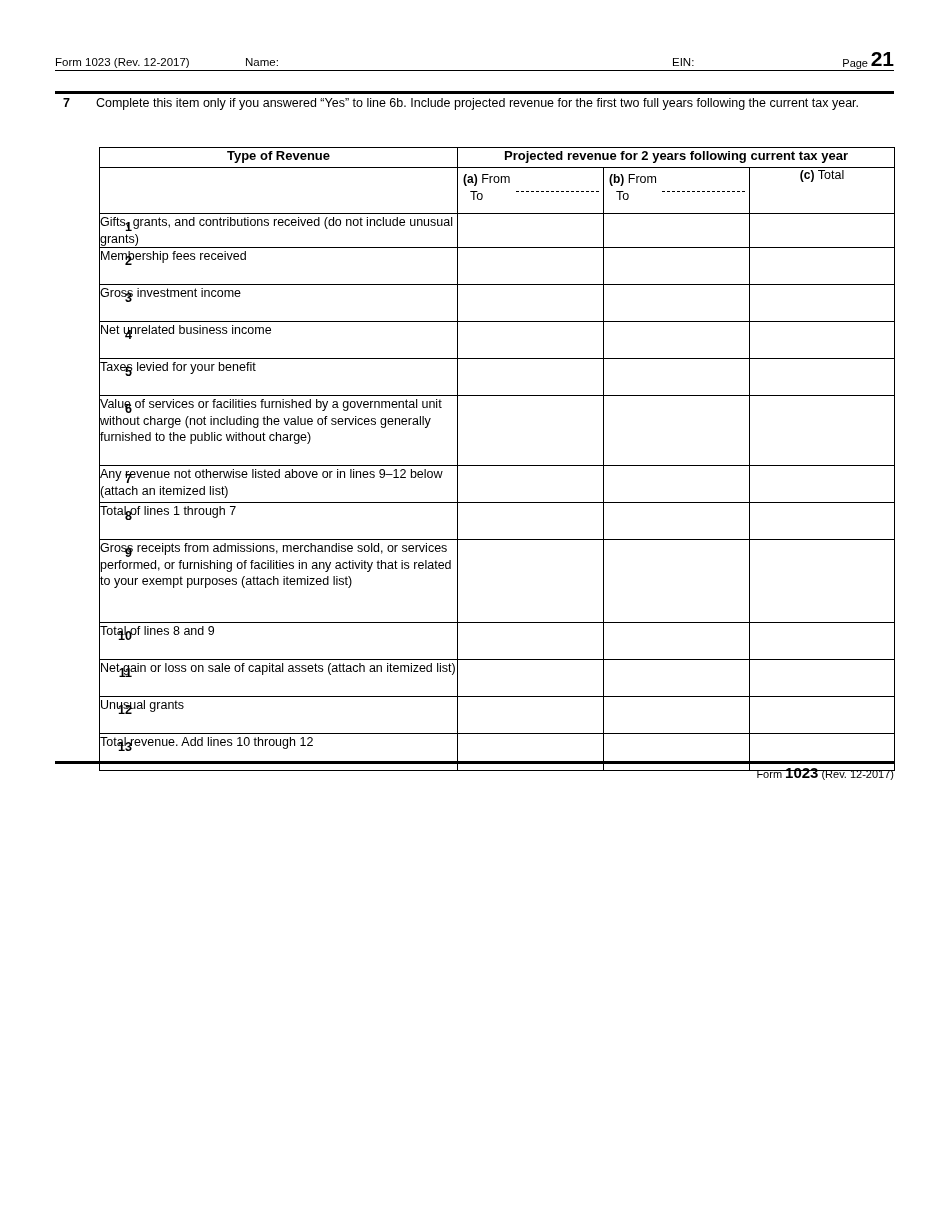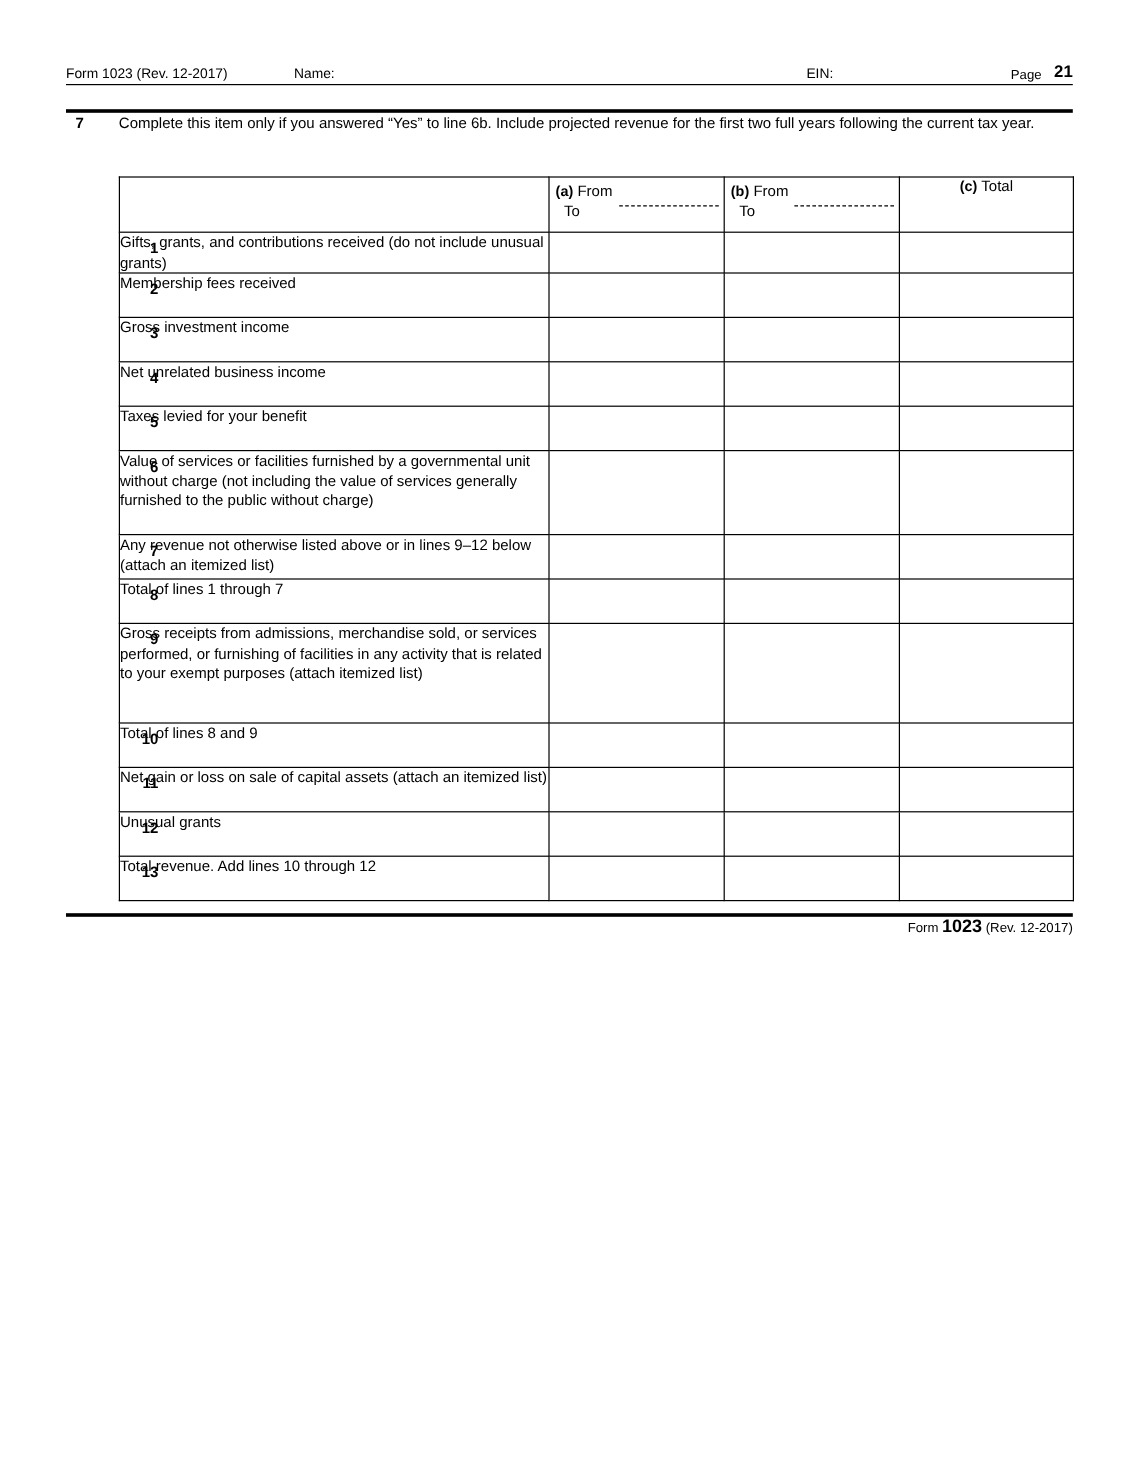--- a/index.html
+++ b/index.html
@@ -31,21 +31,21 @@
     width: 839px;
     height: 18px;
     font-size: 11.5px;
     line-height: 18px;
   }
   .top-header .th-form     { position: absolute; left: 0px;   top: 1px; white-space: nowrap; }
   .top-header .th-name     { position: absolute; left: 190px; top: 1px; white-space: nowrap; }
   .top-header .th-ein      { position: absolute; left: 617px; top: 1px; white-space: nowrap; }
   .top-header .th-pagelbl  { position: absolute; right: 26px; top: 2px; white-space: nowrap; font-size: 11px;}
   .top-header .th-pagenum  { position: absolute; right: 0px;  top: -2px; white-space: nowrap;
-                             font-size: 14px; font-weight: bold; }
+                             font-size: 21px; font-weight: bold; }
 
   
   .rule-thin {
     position: absolute;
     left: 55px;
     width: 839px;
     height: 1px;
     background: #000;
   }
   .rule-thick {
@@ -83,22 +83,22 @@
     line-height: 16.5px;
   }
   .instruction .inum {
     position: absolute;
     left: 8px;
     top: 0px;
     font-weight: bold;
     font-size: 12.5px;
   }
   .instruction .itext {
-    margin-left: 44px;
     display: block;
+    text-align: center;
   }
 
   
   .rev-table {
     position: absolute;
     left: 99px;
     top: 147px;
     width: 795px;
     border-collapse: collapse;
     table-layout: fixed;
@@ -220,20 +220,24 @@
   </div>
 
   <table class="rev-table">
     <colgroup>
       <col class="c-desc">
         <col class="c-a">
         <col class="c-b">
         <col class="c-total">
     </colgroup>
     <tbody id="table-body">
+      <tr>
+        <td class="hdr-main">Type of Revenue</td>
+        <td class="hdr-main" colspan="3">Projected revenue for 2 years following current tax year</td>
+      </tr>
       <tr>
         <td class="hdr-period"></td>
         <td class="hdr-period">
           <div class="period-inner">
             <span class="ln-from">
               <span class="lbl">(a)</span>
               <span>From</span>
             </span>
             <span class="ln-to">To</span>
             <span class="dashline"></span>

